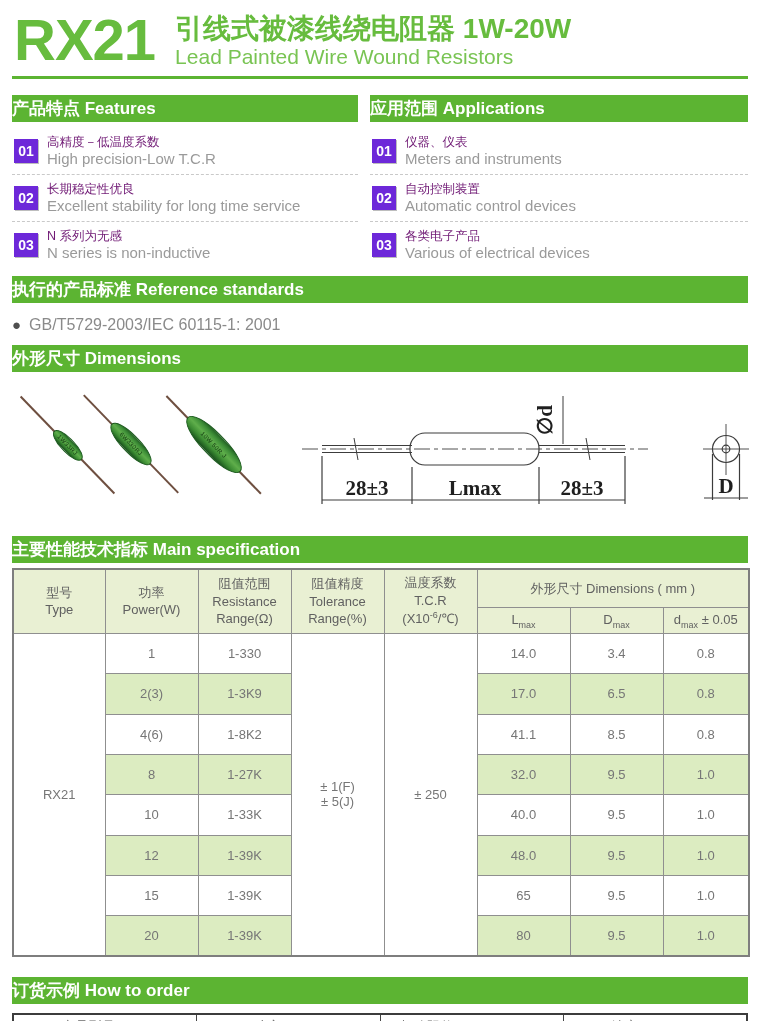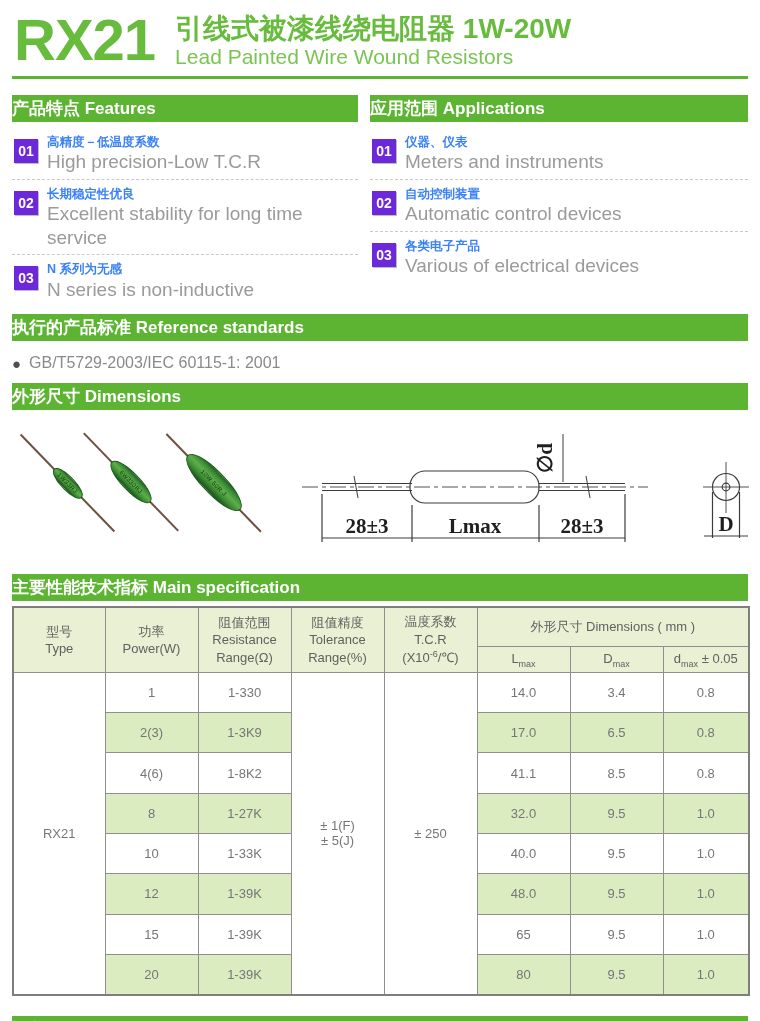--- a/index.html
+++ b/index.html
@@ -21,22 +21,22 @@
   
   .cols { display:flex; margin:16px 12px 0 12px; }
   .col-left  { width:346px; }
   .col-right { width:378px; margin-left:12px; }
   .items { padding-top:9px; }
   .item { display:flex; align-items:flex-start; padding:3px 0 5px 2px; }
   .item.sep { border-bottom:1px dashed #c9c9c9; margin-bottom:3px; }
   .badge { width:24px; height:24px; background:#6d28d9; color:#fff; font-size:14px;
            font-weight:bold; text-align:center; line-height:24px; margin:5px 9px 0 0;
            box-shadow:1px 1px 0 #bdbdbd; flex:0 0 auto; }
-  .item-zh { font-size:12.5px; color:#3b82f6; line-height:1.3;font-weight:bold; }
-  .item-en { font-size:19px; color:#9a9a9a; line-height:1.25; }
+  .item-zh { font-size:12.5px; color:#701a75; line-height:1.3; }
+  .item-en { font-size:15px; color:#9a9a9a; line-height:1.25; }
 
   
   .std-bar { margin:8px 12px 0 12px; }
   .bullet-line { margin:13px 12px 11px 12px; font-size:16px; color:#8a8a8a; display:flex; align-items:center; }
   .bullet-dot { color:#4f4f4f; font-size:15px; margin-right:8px; }
 
   
   .dims-bar { margin:0 12px; }
   .dims-visual { position:relative; height:156px; margin-top:2px; }
   .resistor { position:absolute; transform:rotate(46deg); }

